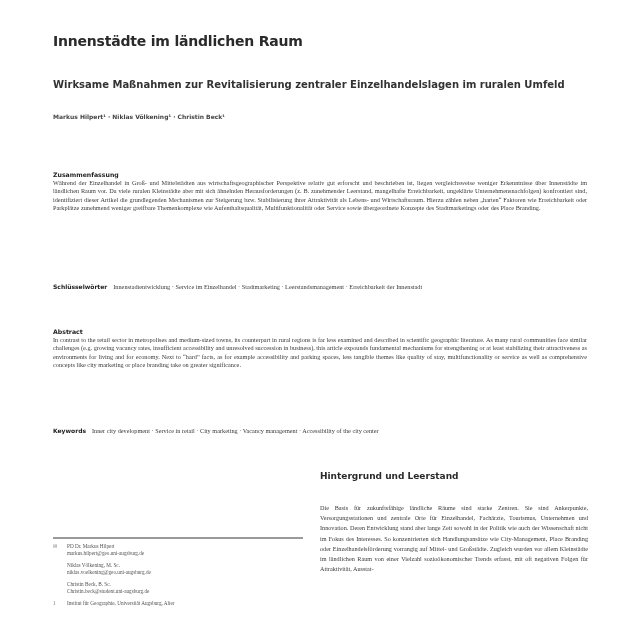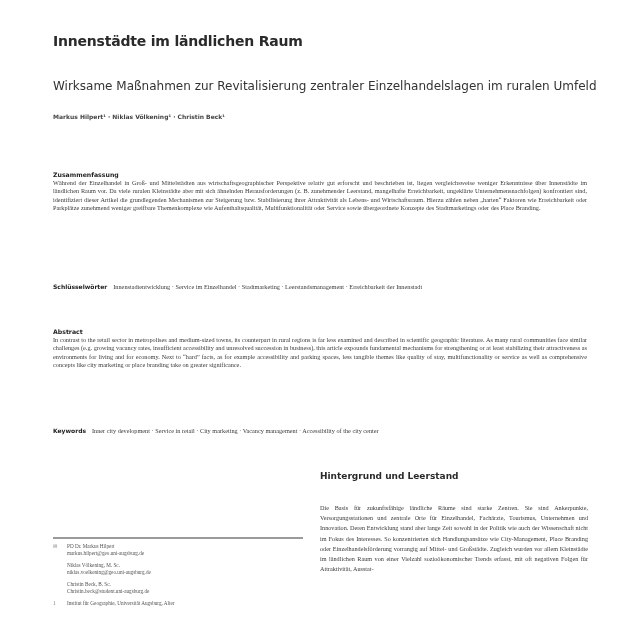--- a/index.html
+++ b/index.html
@@ -1,21 +1,21 @@
 <!DOCTYPE html>
 <html><head>
 <meta charset="utf-8">
 <style>
   html, body { margin: 0; padding: 0; background: #ffffff; }
   body { width: 642px; height: 642px; overflow: hidden; position: relative;
          font-family: "Liberation Serif", serif; color: #222; }
   .sans { font-family: "DejaVu Sans", "Liberation Sans", sans-serif; }
   .title { position: absolute; left: 53px; top: 33px; font-size: 14px; font-weight: bold;
            letter-spacing: -0.2px; color: #2a2a2a; }
-  .subtitle { position: absolute; left: 53px; top: 79px; font-size: 12px; font-weight: normal; color: #333; white-space: nowrap; }
+  .subtitle { position: absolute; left: 53px; top: 79px; font-size: 10px; font-weight: bold; color: #333; white-space: nowrap; }
   .authors { position: absolute; left: 53px; top: 113px; font-size: 6px; font-weight: bold; color: #444; white-space: nowrap; }
   .block { position: absolute; left: 53px; width: 534px; font-size: 6.25px; line-height: 8.2px;
            text-align: justify; color: #3a3a3a; }
   .heading { font-family: "DejaVu Sans", "Liberation Sans", sans-serif; font-weight: bold; font-size: 6.2px; color: #222; }
   .kw-label { font-family: "DejaVu Sans", "Liberation Sans", sans-serif; font-weight: bold; font-size: 6px; color: #222; margin-right: 6px; }
   .section-title { position: absolute; left: 320px; top: 471px; font-size: 9px; font-weight: bold; color: #2a2a2a; }
   .col-text { position: absolute; left: 320px; top: 503px; width: 268px; font-size: 6.2px; line-height: 10.2px;
               text-align: justify; color: #3a3a3a; }
   .fn-rule { position: absolute; left: 53px; top: 537px; width: 250px; height: 1.5px; background: #9a9a9a; }
   .fn { position: absolute; left: 53px; top: 543px; width: 250px; font-size: 5.2px; line-height: 7px; color: #555; }

